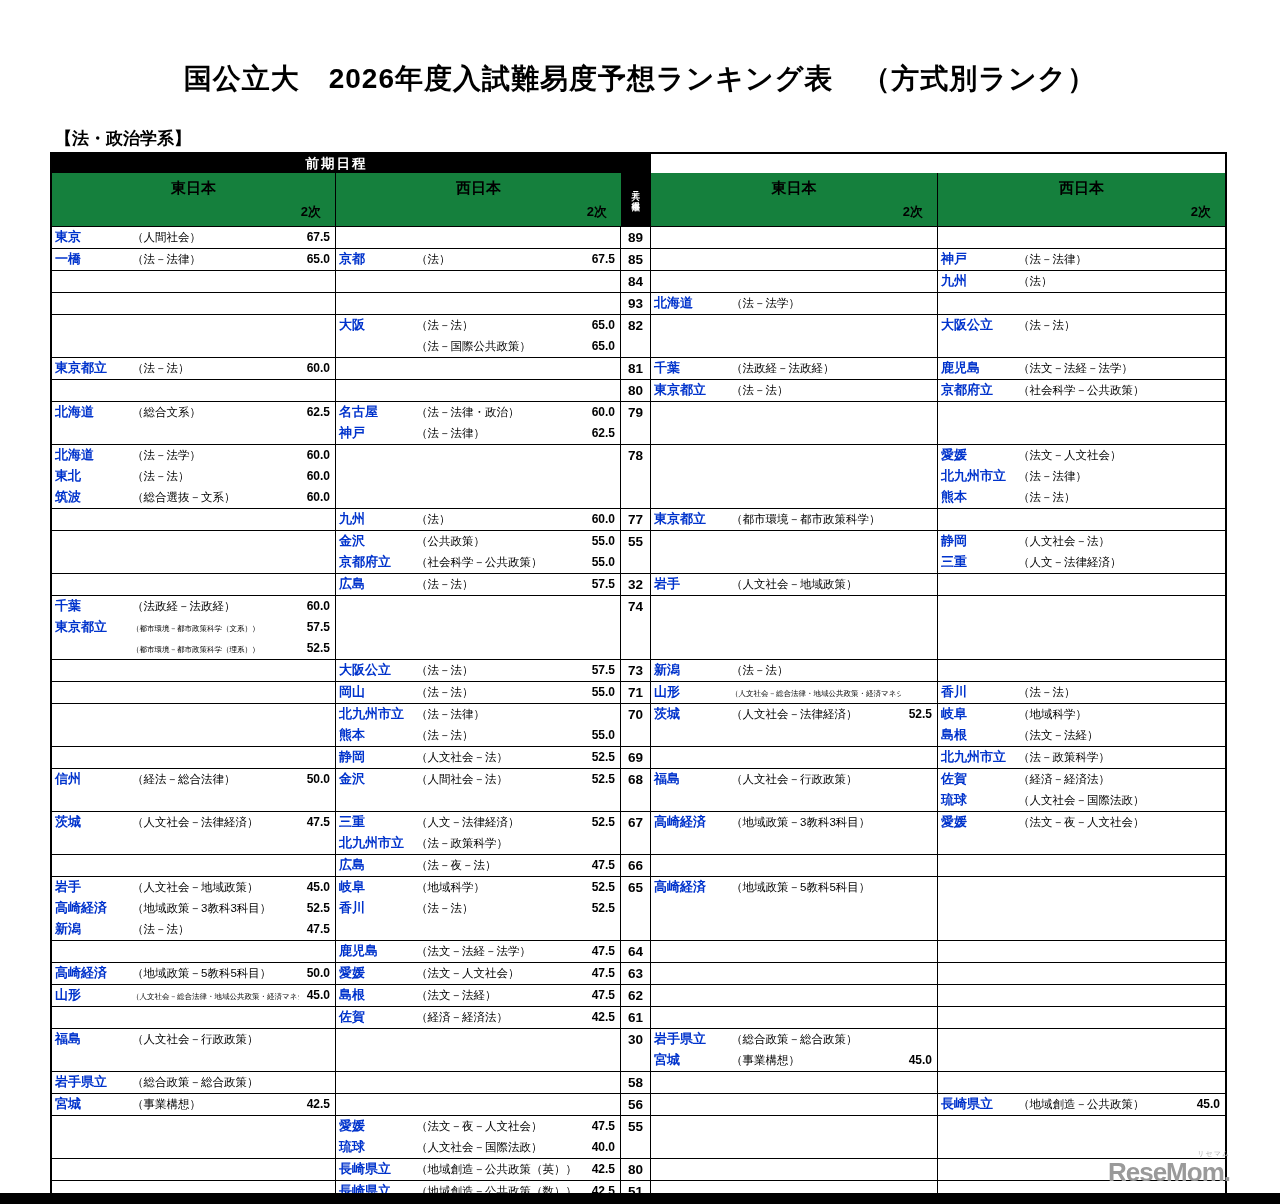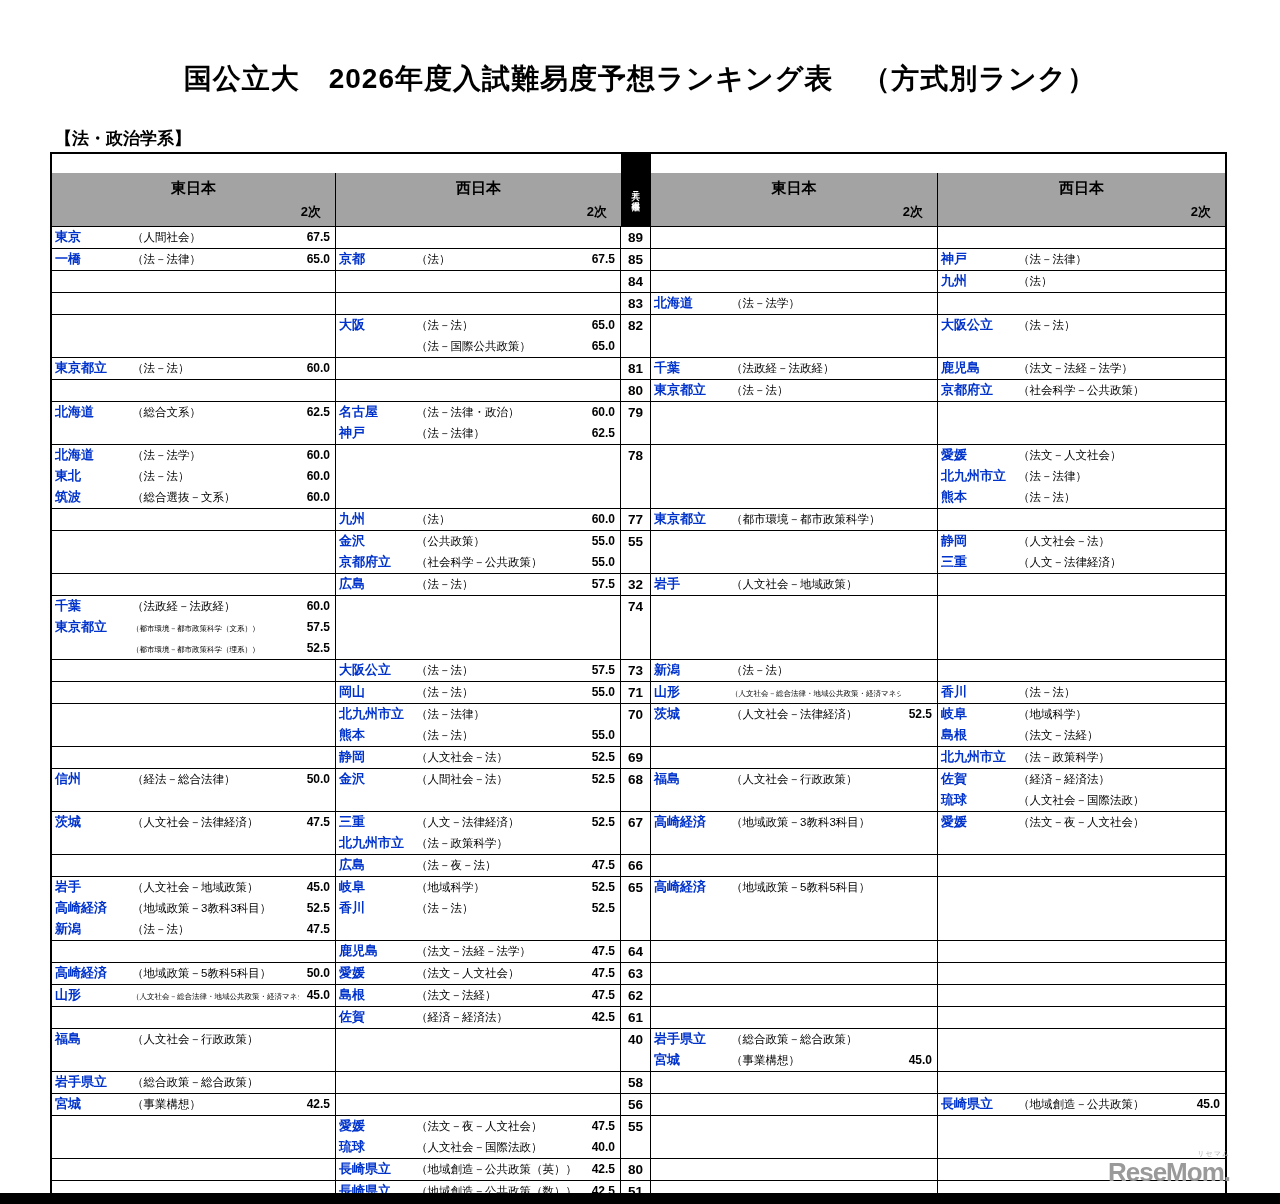--- a/index.html
+++ b/index.html
@@ -36,21 +36,21 @@
   .th-zenki { grid-area: 1/1/2/3; }
   .th-kouki { grid-area: 1/4/2/6; }
   .th-center {
     grid-area: 1/3/4/4; background: #000;
     display: flex; align-items: center; justify-content: center;
   }
   .th-center span {
     writing-mode: vertical-rl; text-orientation: upright;
     color: #fff; font-size: 8.5px; font-weight: bold; line-height: 1;
   }
-  .hblue { background: #a3a3a3; display: flex; font-weight: bold; }
+  .hblue { background: #15803d; display: flex; font-weight: bold; }
   .region { align-items: center; justify-content: center; font-size: 15px; }
   .niji { align-items: flex-start; justify-content: flex-end; padding-right: 14px; font-size: 13px; }
   .bright { border-right: 1px solid #000; }
   .th-east1 { grid-area: 2/1/3/2; } .th-west1 { grid-area: 2/2/3/3; }
   .th-east2 { grid-area: 2/4/3/5; } .th-west2 { grid-area: 2/5/3/6; }
   .th-niji1 { grid-area: 3/1/4/2; } .th-niji2 { grid-area: 3/2/4/3; }
   .th-niji3 { grid-area: 3/4/4/5; } .th-niji4 { grid-area: 3/5/4/6; }
   .trow {
     display: grid;
     grid-template-columns: 284px 285px 30px 287px 287px;
@@ -80,20 +80,21 @@
   .bottom-bar { position: absolute; left: 0; bottom: 0; width: 100%; height: 11px; background: #000; }
 </style>
 </head>
 <body>
 
 <h1 class="title">国公立大　2026年度入試難易度予想ランキング表　（方式別ランク）</h1>
 <div class="category">【法・政治学系】</div>
 
 <div class="ranking-table">
   <div class="thead">
+    <div class="hblack th-zenki">前期日程</div>
     <div class="th-center">
       <span>共テ得点率</span>
     </div>
 
     <div class="hblue region bright th-east1">東日本</div>
     <div class="hblue region th-west1">西日本</div>
     <div class="hblue region bright th-east2">東日本</div>
     <div class="hblue region th-west2">西日本</div>
 
     <div class="hblue niji bright th-niji1">2次</div>
@@ -156,21 +157,21 @@
             <div class="uni" style="display: inline-block;">九州</div>
             <div class="prog" style="display: inline-block;">（法）</div>
             <div class="val" style="display: inline-block;"></div>
           </div>
         </div>
       </div>
       <div class="trow">
         <div class="cell"></div>
         <div class="cell"></div>
         <div class="ccell">
-          <div class="cscore">83</div>
+          <div class="cscore">93</div>
         </div>
         <div class="cell">
           <div class="entry">
             <div class="uni" style="display: inline-block;">北海道</div>
             <div class="prog" style="display: inline-block;">（法－法学）</div>
             <div class="val" style="display: inline-block;"></div>
           </div>
         </div>
         <div class="cell"></div>
       </div>
@@ -727,21 +728,21 @@
       <div class="trow">
         <div class="cell">
           <div class="entry">
             <div class="uni" style="display: inline-block;">福島</div>
             <div class="prog" style="display: inline-block;">（人文社会－行政政策）</div>
             <div class="val" style="display: inline-block;"></div>
           </div>
         </div>
         <div class="cell"></div>
         <div class="ccell">
-          <div class="cscore">40</div>
+          <div class="cscore">30</div>
         </div>
         <div class="cell">
           <div class="entry">
             <div class="uni" style="display: inline-block;">岩手県立</div>
             <div class="prog" style="display: inline-block;">（総合政策－総合政策）</div>
             <div class="val" style="display: inline-block;"></div>
           </div>
           <div class="entry">
             <div class="uni" style="display: inline-block;">宮城</div>
             <div class="prog" style="display: inline-block;">（事業構想）</div>

